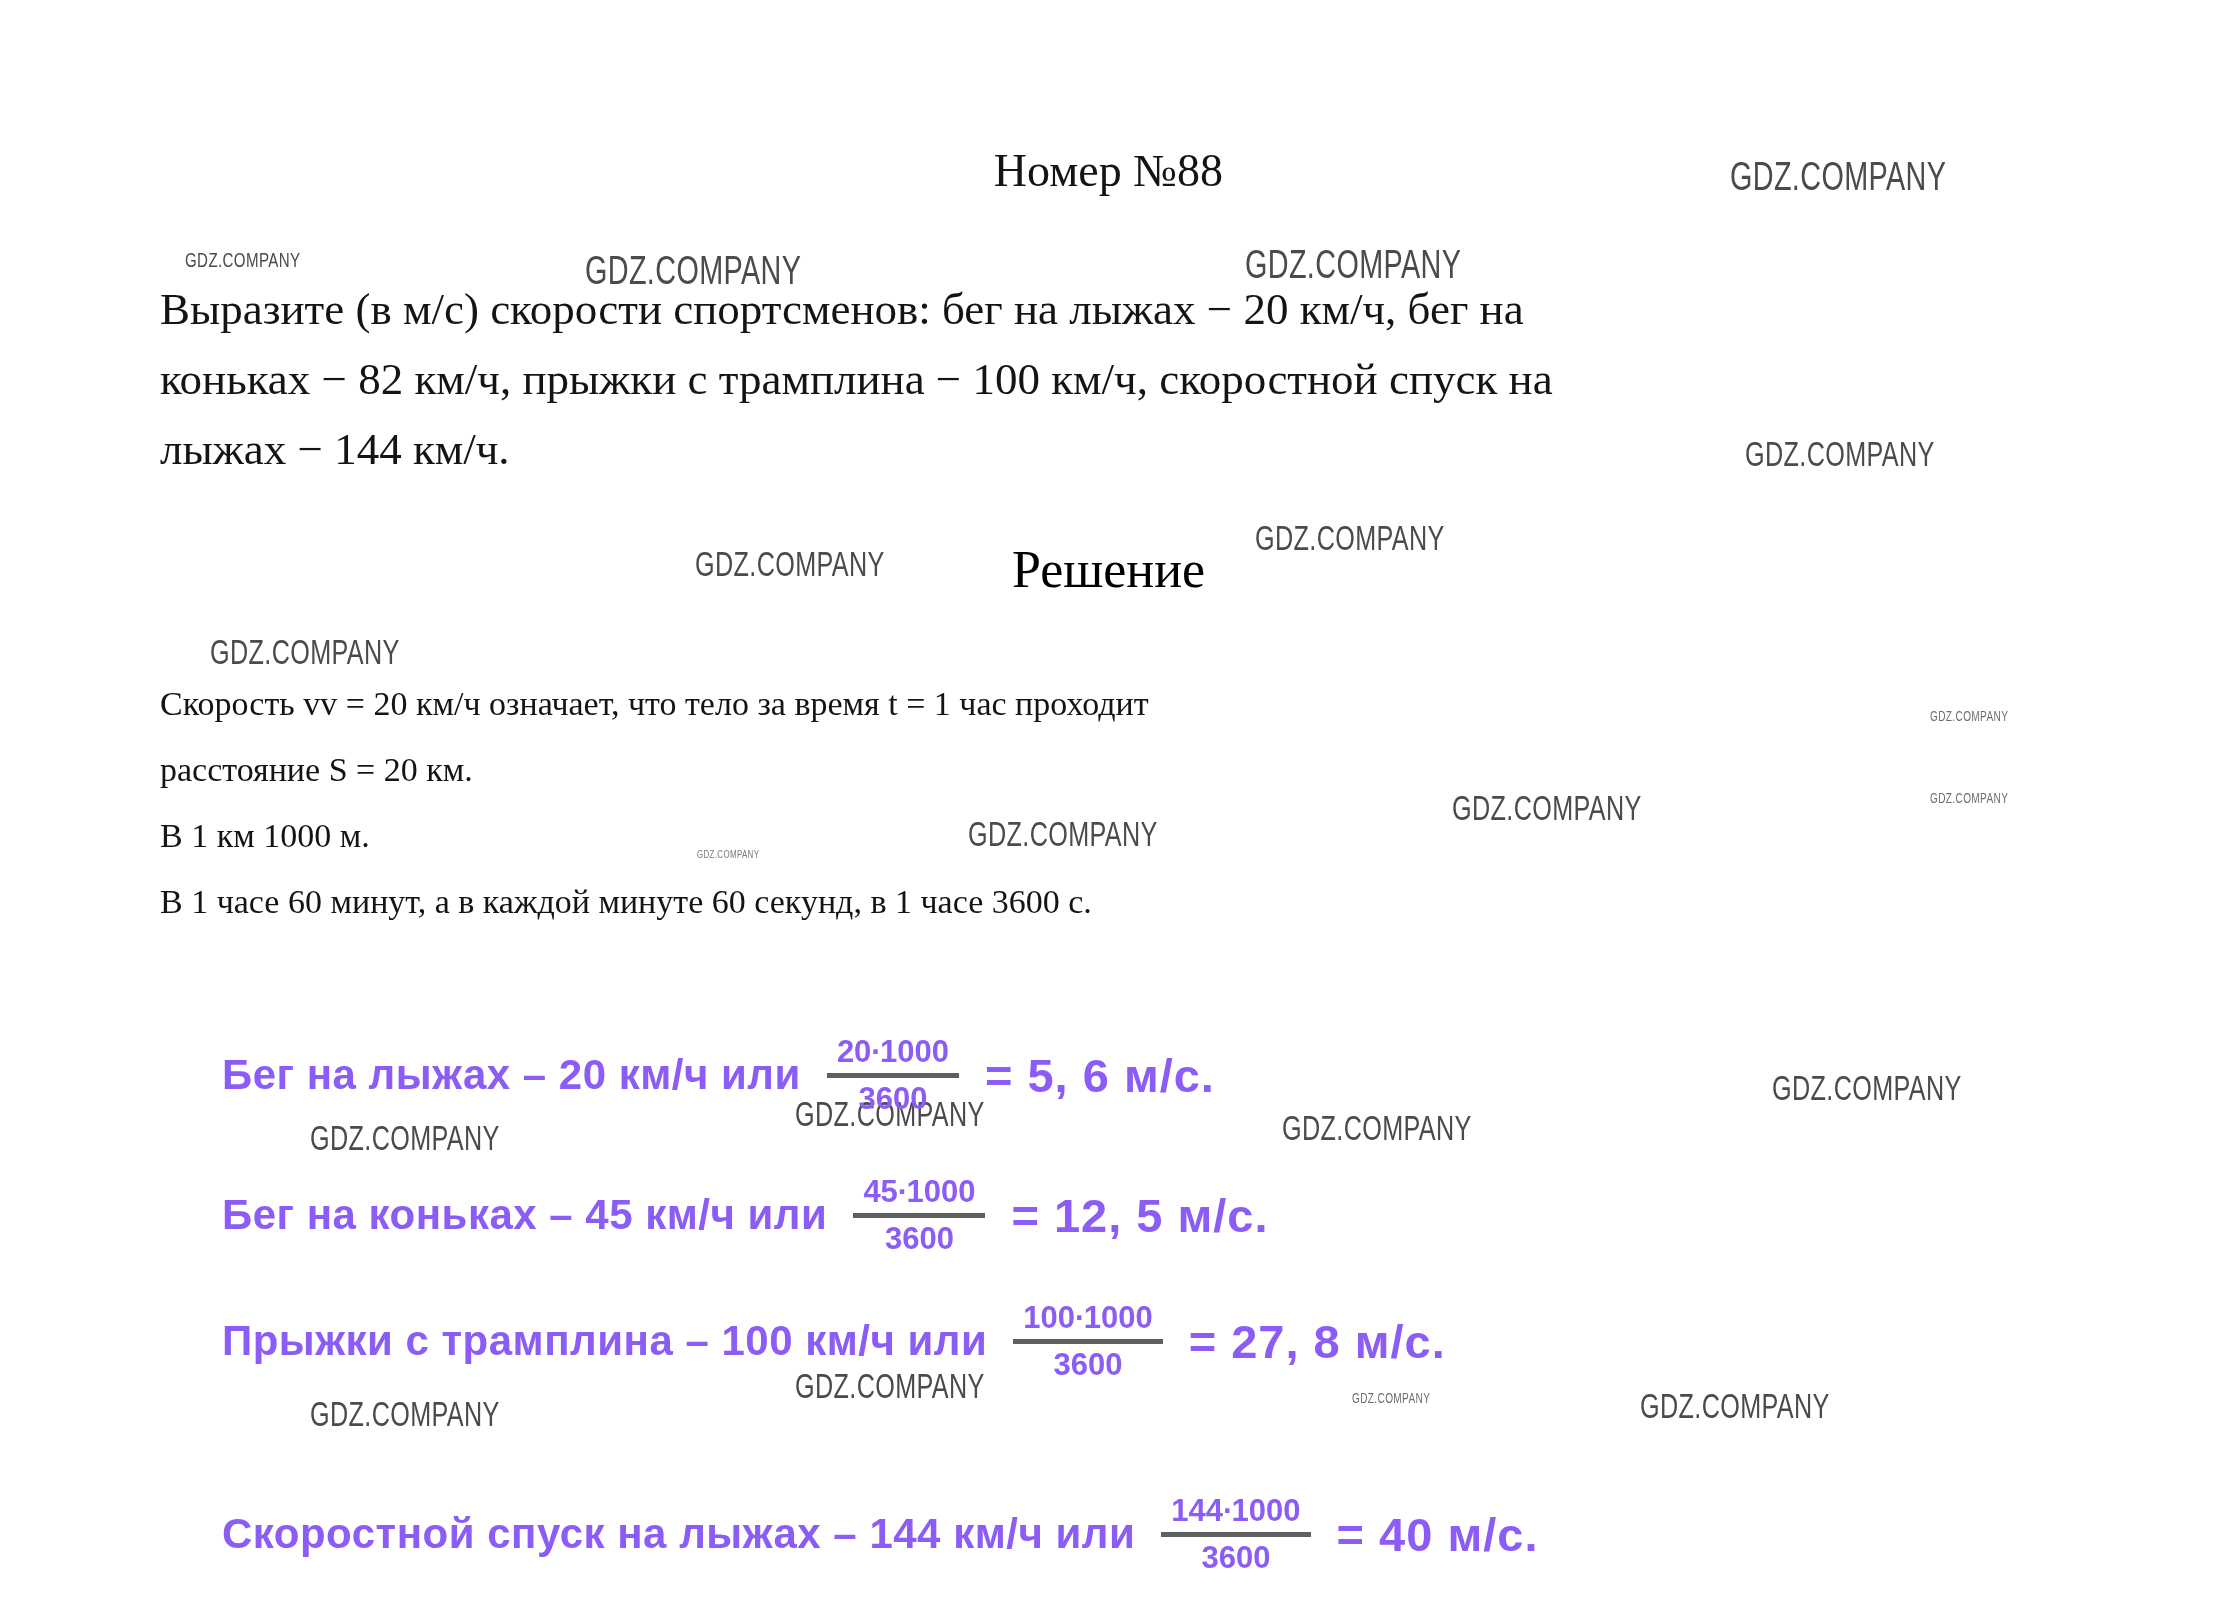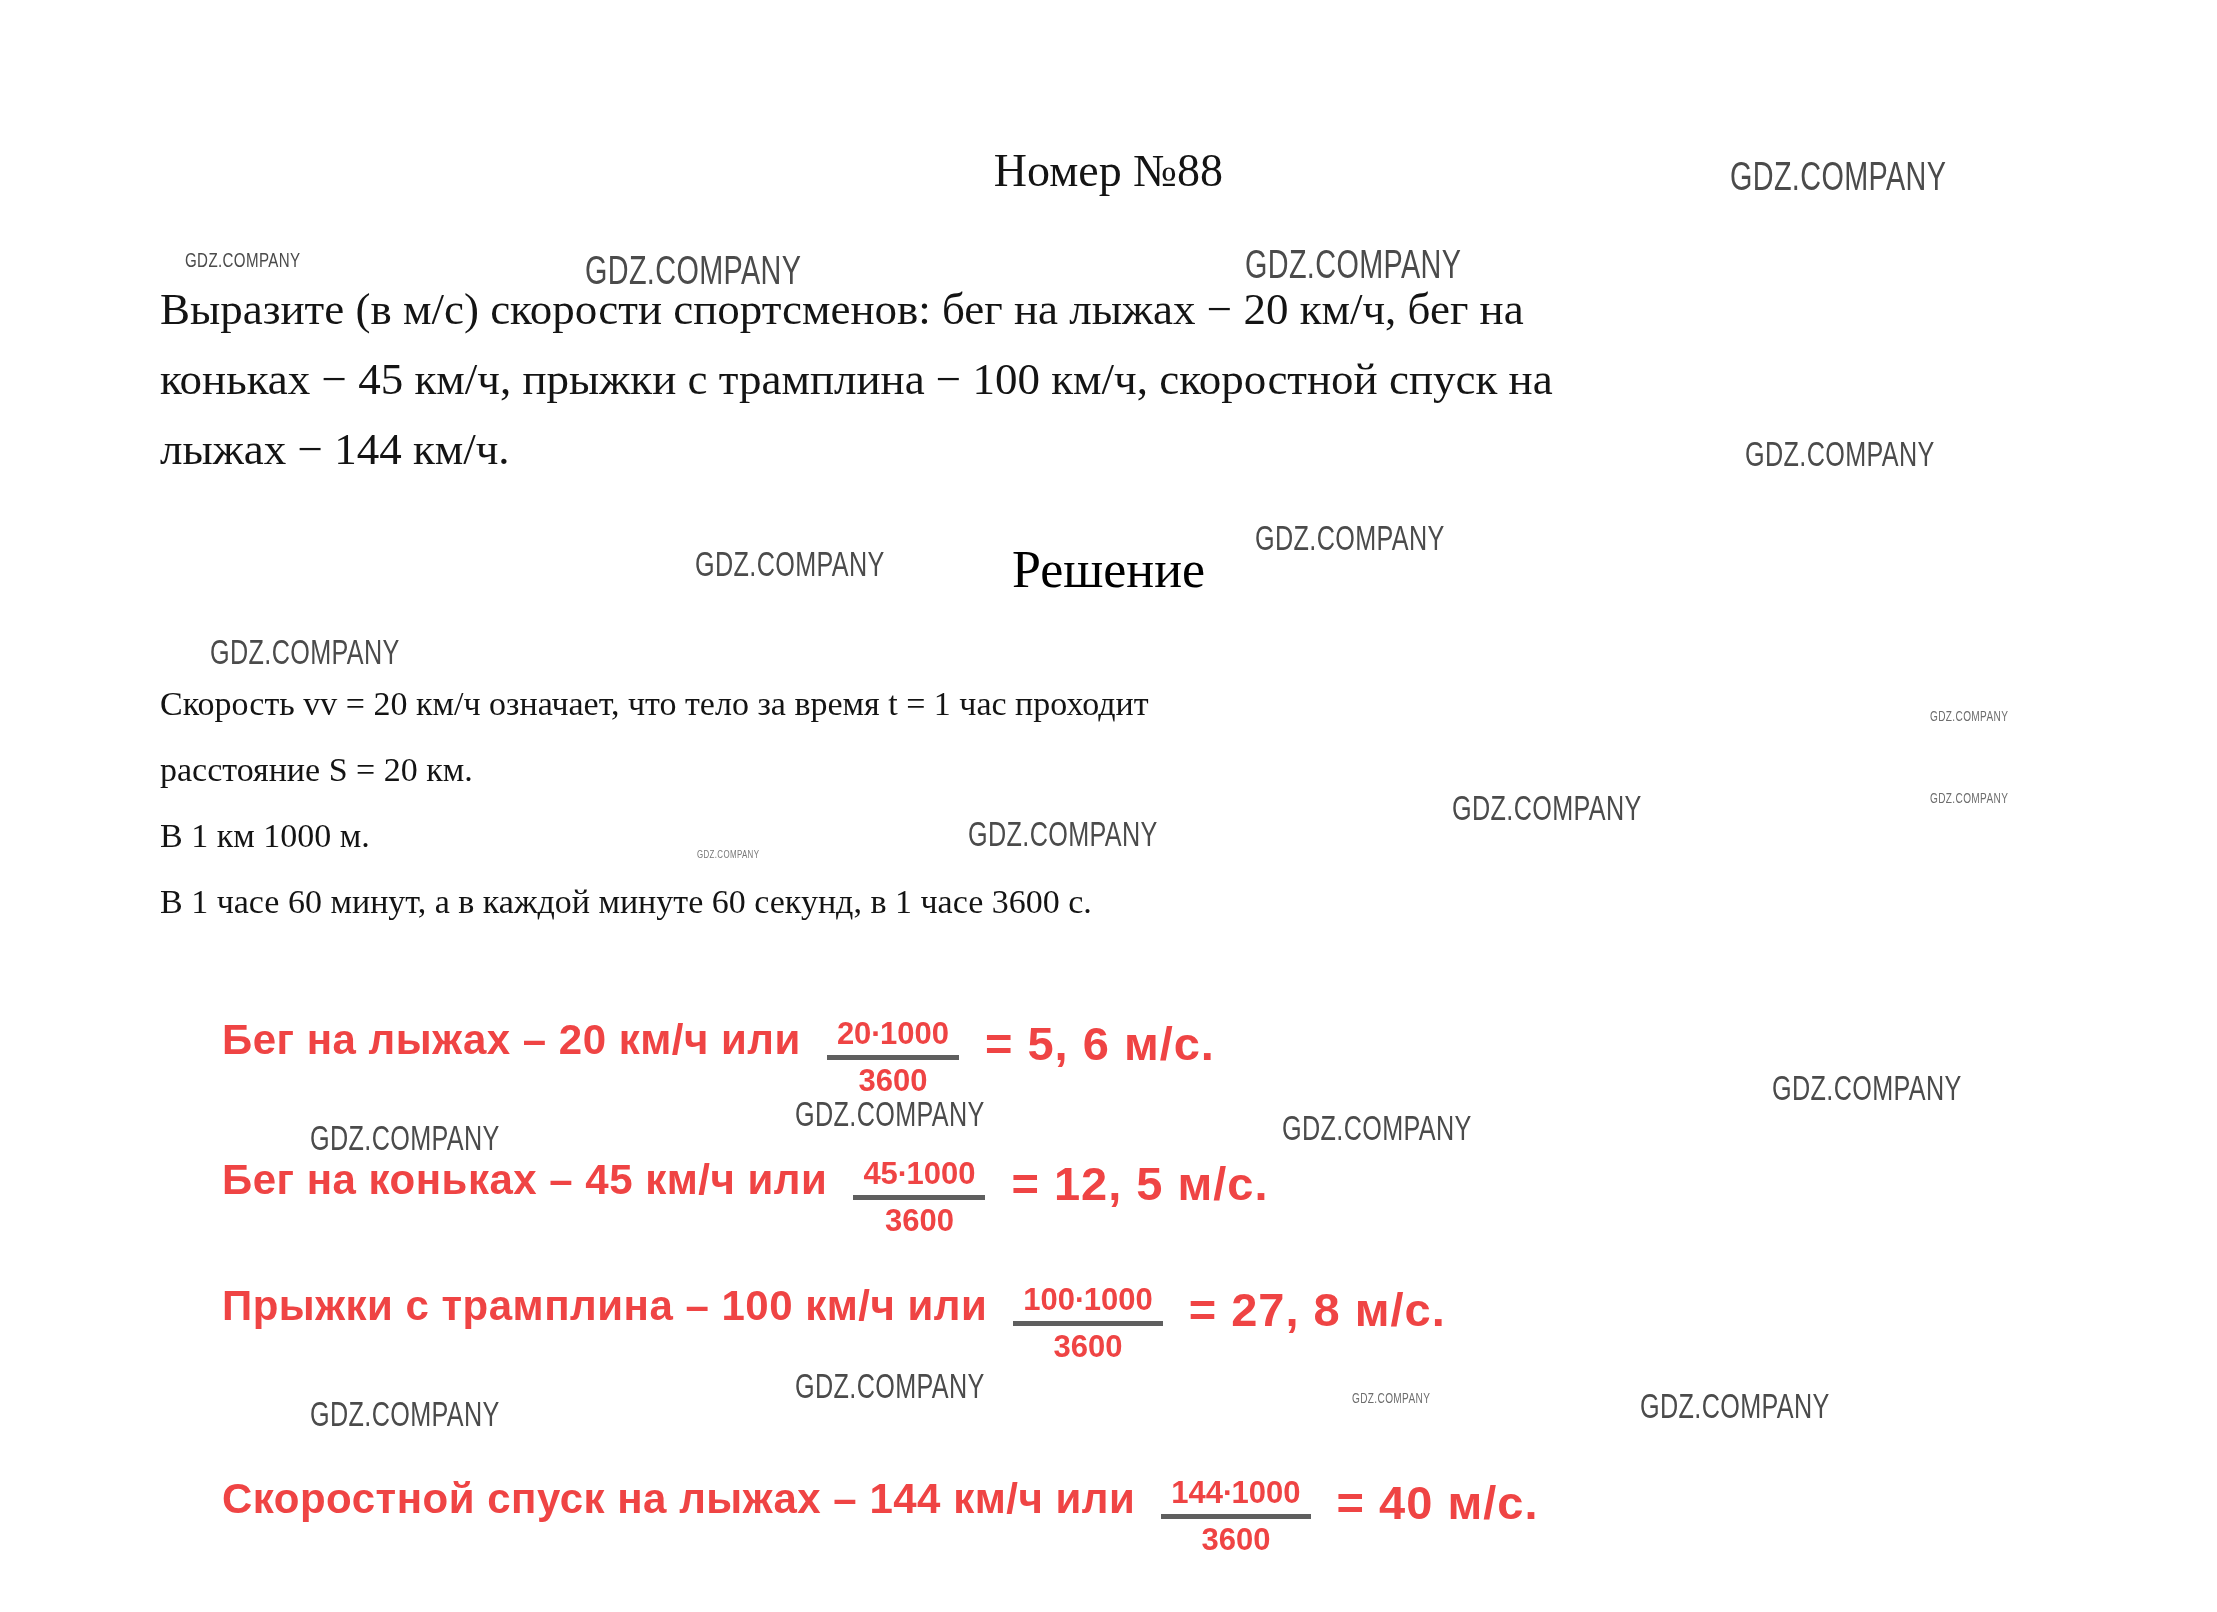--- a/index.html
+++ b/index.html
@@ -65,22 +65,23 @@
   .wm.md  { font-size: 35px; }
   .wm.sm  { font-size: 21px; }
   .wm.xs  { font-size: 14px; color: #6d6d6d; }
   .wm.xxs { font-size: 11px; color: #777777; }
   
   .calc-row {
     position: absolute;
     left: 222px;
     height: 118px;
     display: flex;
+    align-items: center;
     gap: 26px;
-    color: #ef4444;
+    color: #8b5cf6;
     font-family: "Liberation Sans", sans-serif;
     font-weight: bold;
     filter: blur(0.6px);
     white-space: nowrap;
   }
   .calc-label { font-size: 42px; letter-spacing: 0.5px; }
   .frac {
     display: inline-flex;
     flex-direction: column;
     align-items: center;
@@ -118,21 +119,21 @@
   <span class="wm md" style="left:795px;  top:1068px;">GDZ.COMPANY</span>
   <span class="wm md" style="left:310px;  top:1092px;">GDZ.COMPANY</span>
   <span class="wm md" style="left:1282px; top:1082px;">GDZ.COMPANY</span>
   <span class="wm md" style="left:795px;  top:1340px;">GDZ.COMPANY</span>
   <span class="wm md" style="left:310px;  top:1368px;">GDZ.COMPANY</span>
   <span class="wm xs" style="left:1352px; top:1364px;">GDZ.COMPANY</span>
   <span class="wm md" style="left:1640px; top:1360px;">GDZ.COMPANY</span>
 
   <div class="problem">
     <div>Выразите (в м/с) скорости спортсменов: бег на лыжах − 20 км/ч, бег на</div>
-    <div>коньках − 45 км/ч, прыжки с трамплина − 100 км/ч, скоростной спуск на</div>
+    <div>коньках − 82 км/ч, прыжки с трамплина − 100 км/ч, скоростной спуск на</div>
     <div>лыжах − 144 км/ч.</div>
   </div>
 
   <div class="sol-heading">Решение</div>
 
   <div class="solution">
     <div>Скорость vv = 20 км/ч означает, что тело за время t = 1 час проходит</div>
     <div>расстояние S = 20 км.</div>
     <div>В 1 км 1000 м.</div>
     <div>В 1 часе 60 минут, а в каждой минуте 60 секунд, в 1 часе 3600 с.</div>

